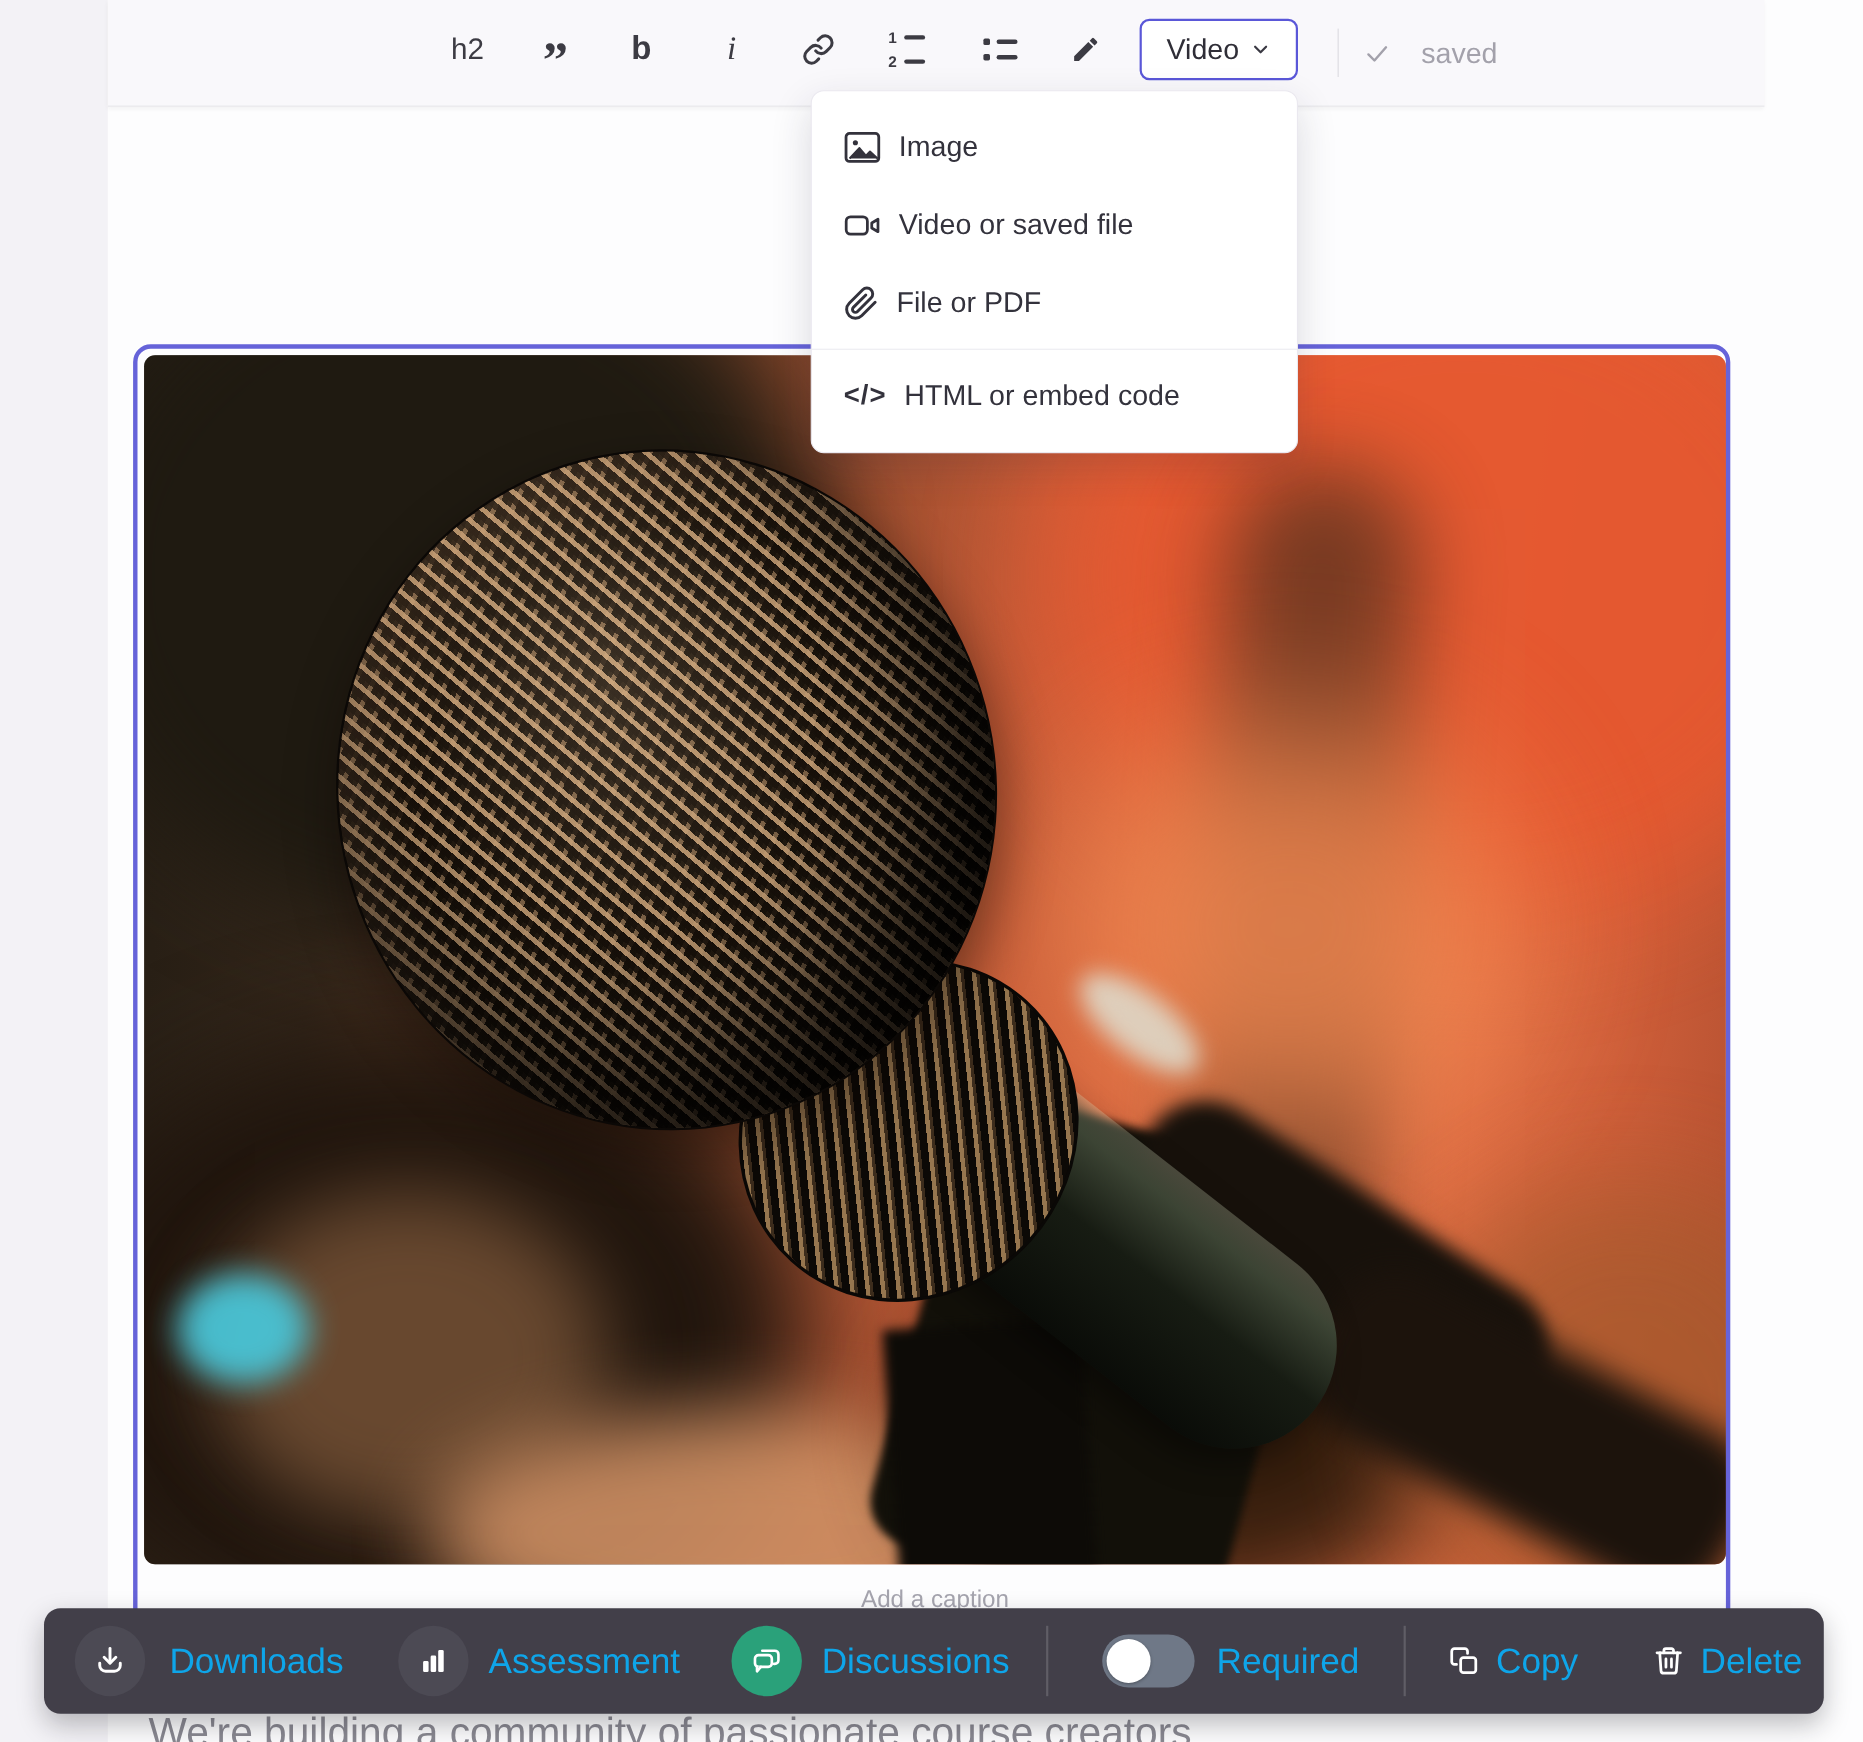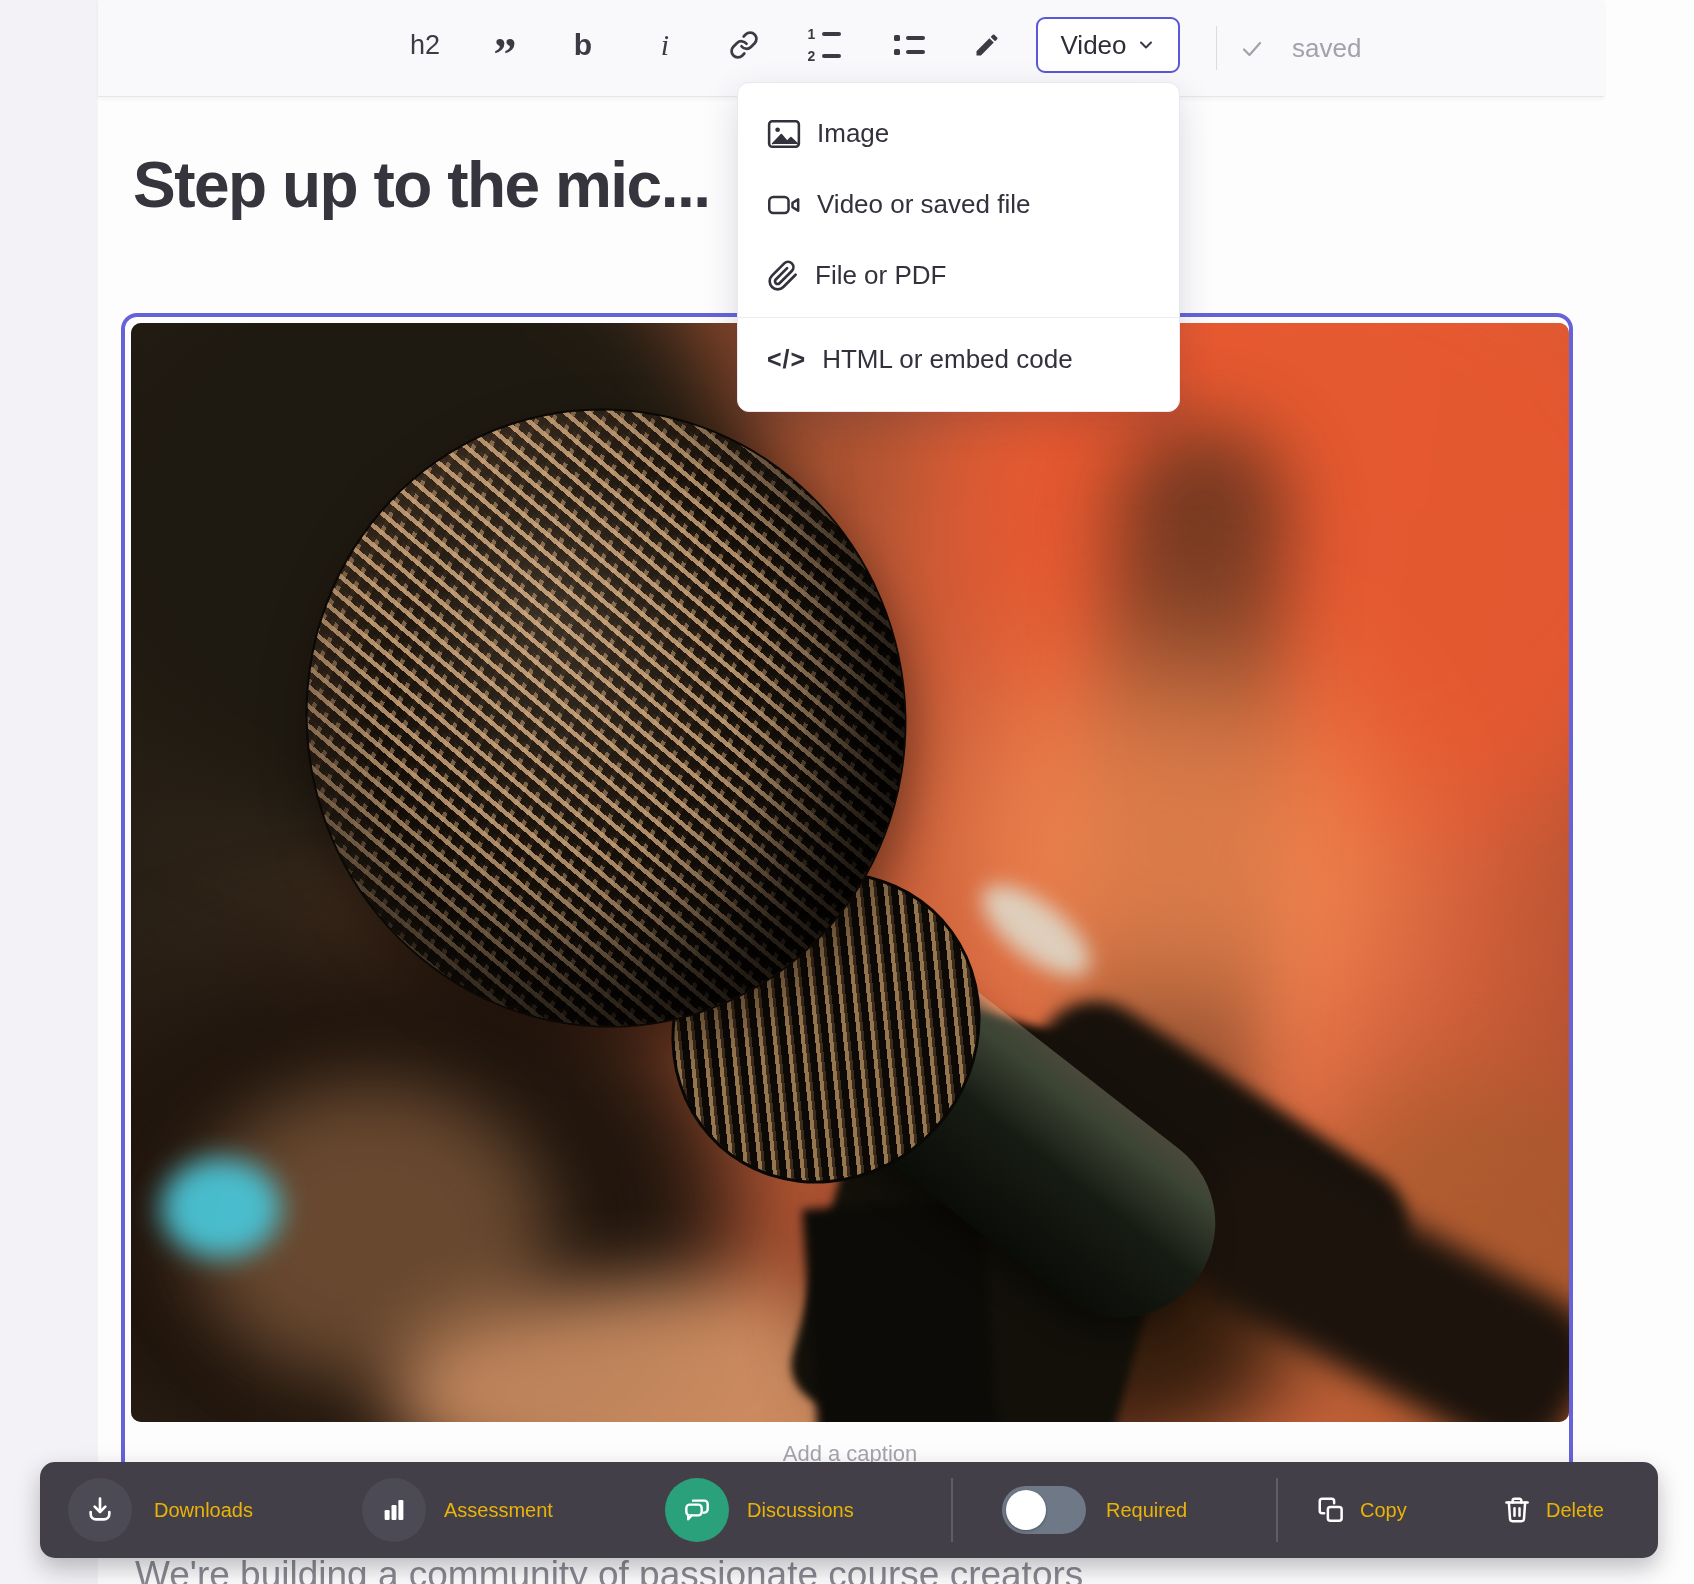--- a/index.html
+++ b/index.html
@@ -102,21 +102,21 @@
     color:#8a8992; z-index:2; white-space:nowrap; }
 
   
   .action-bar { position:absolute; left:40px; top:1462px; width:1618px; height:96px;
     background:#423f49; border-radius:15px; z-index:80;
     box-shadow:0 10px 24px rgba(20,20,30,.28); color:#fbfbfc; }
   .ab-item { position:absolute; top:0; height:96px; display:flex; align-items:center; cursor:pointer; }
   .ab-circle { position:absolute; top:16px; width:64px; height:64px; border-radius:50%;
     background:#4c4a54; display:flex; align-items:center; justify-content:center; cursor:pointer; }
   .ab-circle.green { background:#2aa17a; }
-  .ab-label { font-size:20px; color:#eab308; }
+  .ab-label { font-size:32px; color:#0ea5e9; }
   .ab-divider { position:absolute; top:16px; width:2px; height:64px; background:rgba(255,255,255,.16); }
   .toggle { position:absolute; left:962px; top:24px; width:84px; height:48px; border-radius:24px;
     background:#6f7887; cursor:pointer; }
   .toggle .knob { position:absolute; left:4px; top:4px; width:40px; height:40px; border-radius:50%;
     background:#ffffff; box-shadow:0 1px 3px rgba(0,0,0,.3); }
   svg { display:block; }
 </style>
 </head>
 <body>
 
@@ -185,21 +185,20 @@
     <div class="saved-wrap">
       <span>
         <svg width="24" height="24" viewBox="0 0 24 24" fill="none" stroke="#a3a1ab" stroke-width="2.2" stroke-linecap="round" stroke-linejoin="round">
           <polyline points="4 12.5 9.5 18 20 6"></polyline>
         </svg>
       </span>
       <span>saved</span>
     </div>
   </div>
 
-  <div class="page-title">Step up to the mic...</div>
 
   <div class="selection-outline"></div>
 
   <div class="photo">
     <div class="blob b-tl"></div>
     <div class="blob b-tr"></div>
     <div class="blob b-stand"></div>
     <div class="blob b-glow"></div>
     <div class="blob b-bl"></div>
     <div class="blob b-drum"></div>

